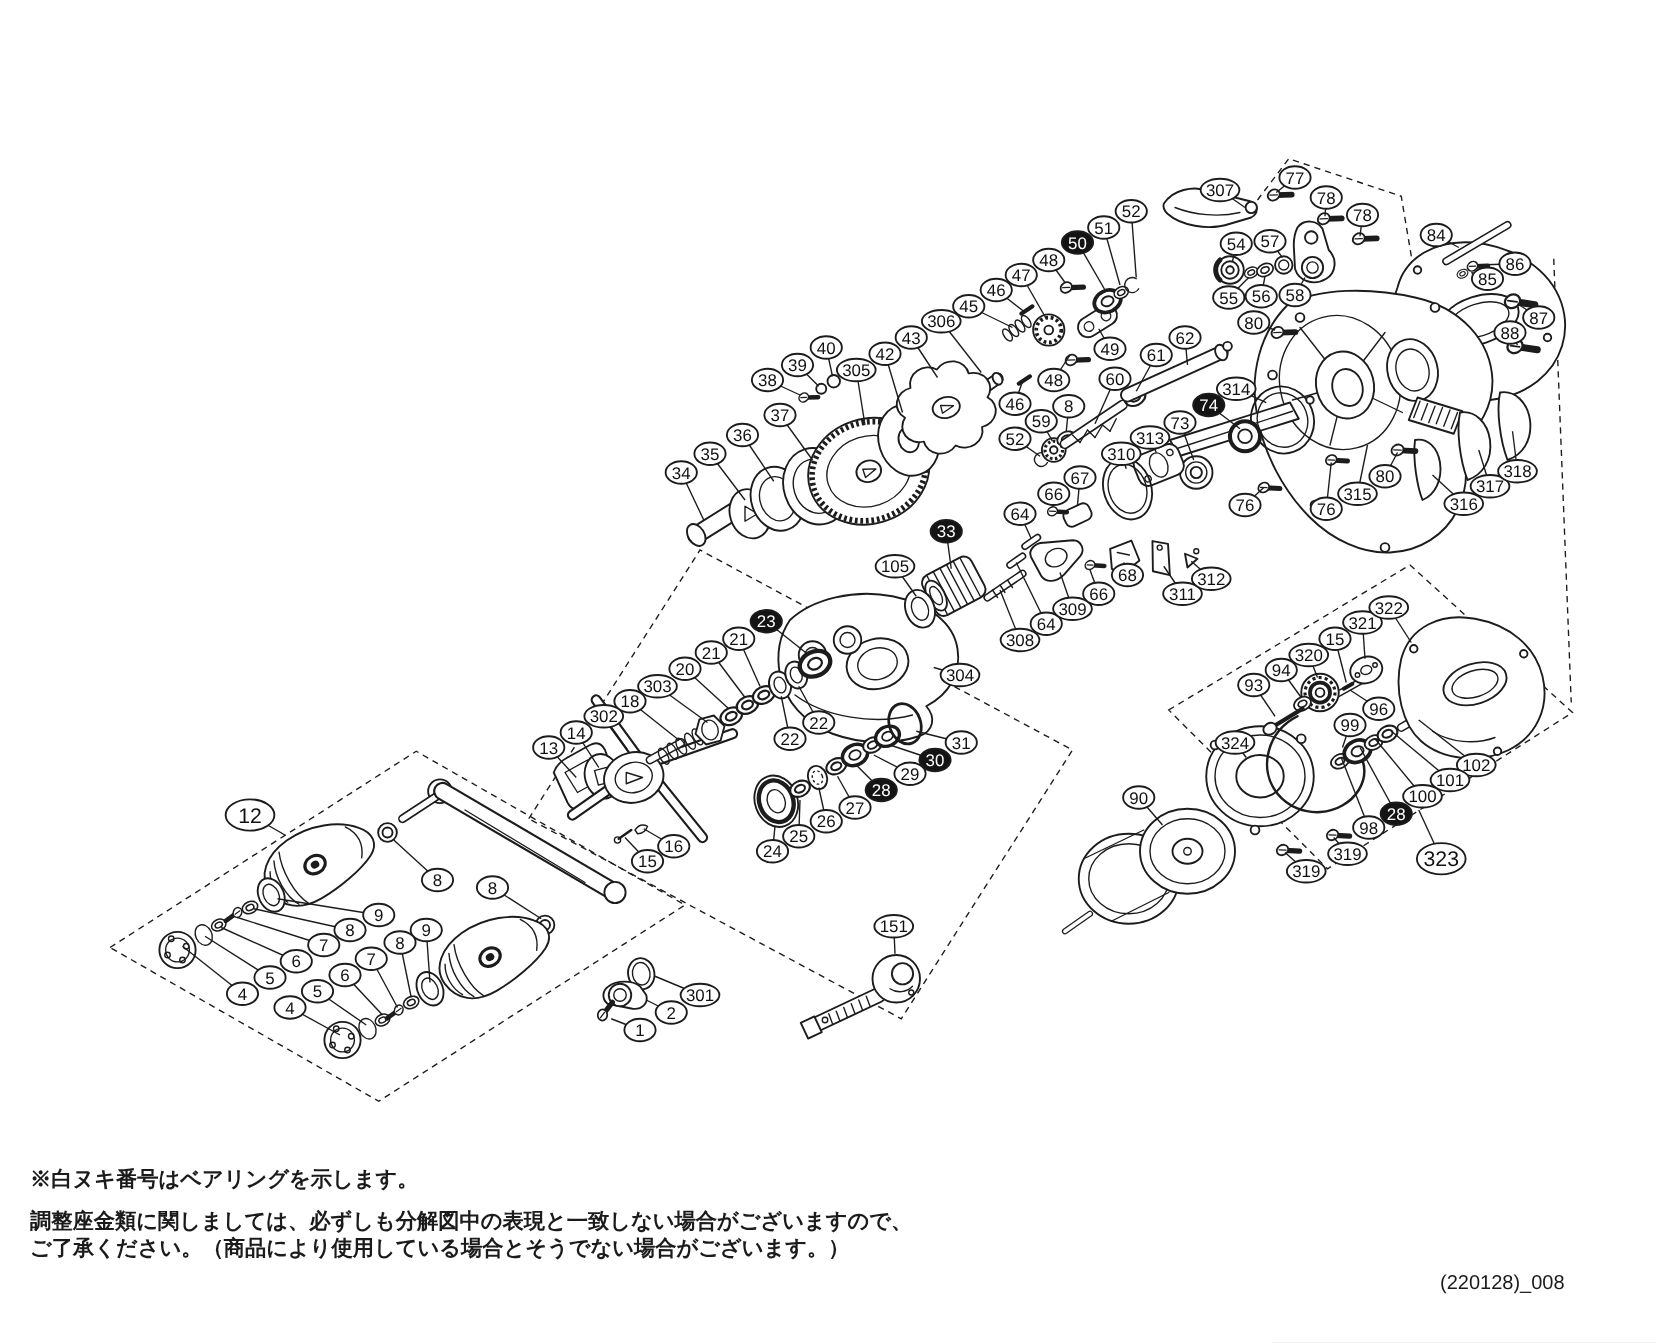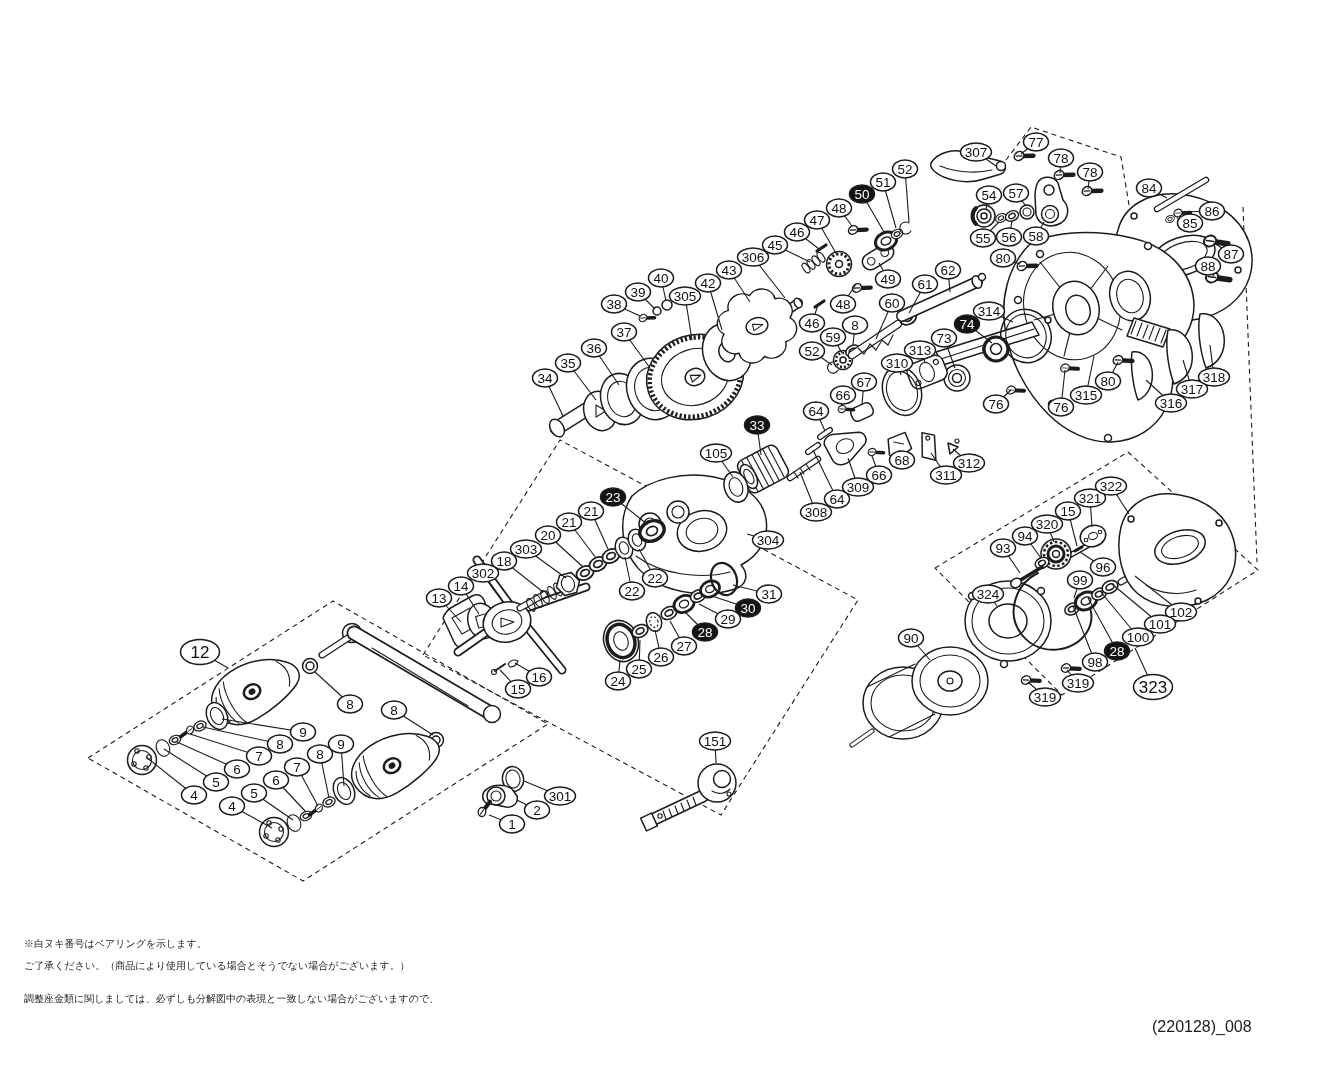--- a/index.html
+++ b/index.html
@@ -15,21 +15,21 @@
   .ri{stroke:#ffffff;stroke-linecap:round;fill:none;}
   .teeth{fill:none;stroke:#1c1c1c;}
   
   .leader{stroke:#1c1c1c;stroke-width:1.1;}
   .co{fill:#ffffff;stroke:#1c1c1c;stroke-width:1.5;}
   .cf{fill:#141414;}
   .ct{font-family:"Liberation Sans",sans-serif;font-size:13.5px;fill:#111;text-anchor:middle;stroke:none;}
   .ctb{font-size:17px;}
   .ctw{fill:#ffffff;}
   
-  .notes{position:absolute;left:24px;top:933px;color:#1b1b1b;font-size:10px;line-height:22px;white-space:nowrap;}
+  .notes{position:absolute;left:24px;top:933px;color:#1b1b1b;font-size:17px;line-height:22px;white-space:nowrap;font-weight:bold;}
   .note.gap{margin-top:11px;}
   .doccode{position:absolute;left:1152px;top:1018px;font-size:16px;color:#1b1b1b;white-space:nowrap;text-align:center;}
 </style>
 </head>
 <body>
 
 <div class="page">
 <svg viewBox="0 0 1325 1074">
   <defs>
     <g id="screw">
@@ -1117,17 +1117,17 @@
         <g>
           <line x1="1153" y1="687" x2="1135" y2="648" class="leader"></line>
           <ellipse cx="1153" cy="687" rx="19.5" ry="12.5" class="co"></ellipse>
           <text x="1153" y="687" dy="0.36em" class="ct ctb">323</text>
         </g>
       </g>
 </svg>
 
 <div class="notes">
   <div class="note">※白ヌキ番号はベアリングを示します。</div>
+  <div class="note gap">調整座金類に関しましては、必ずしも分解図中の表現と一致しない場合がございますので、</div>
   <div class="note">ご了承ください。（商品により使用している場合とそうでない場合がございます。）</div>
-  <div class="note gap">調整座金類に関しましては、必ずしも分解図中の表現と一致しない場合がございますので、</div>
 </div>
 <div class="doccode">(220128)_008</div>
 </div>
 
 </body></html>

